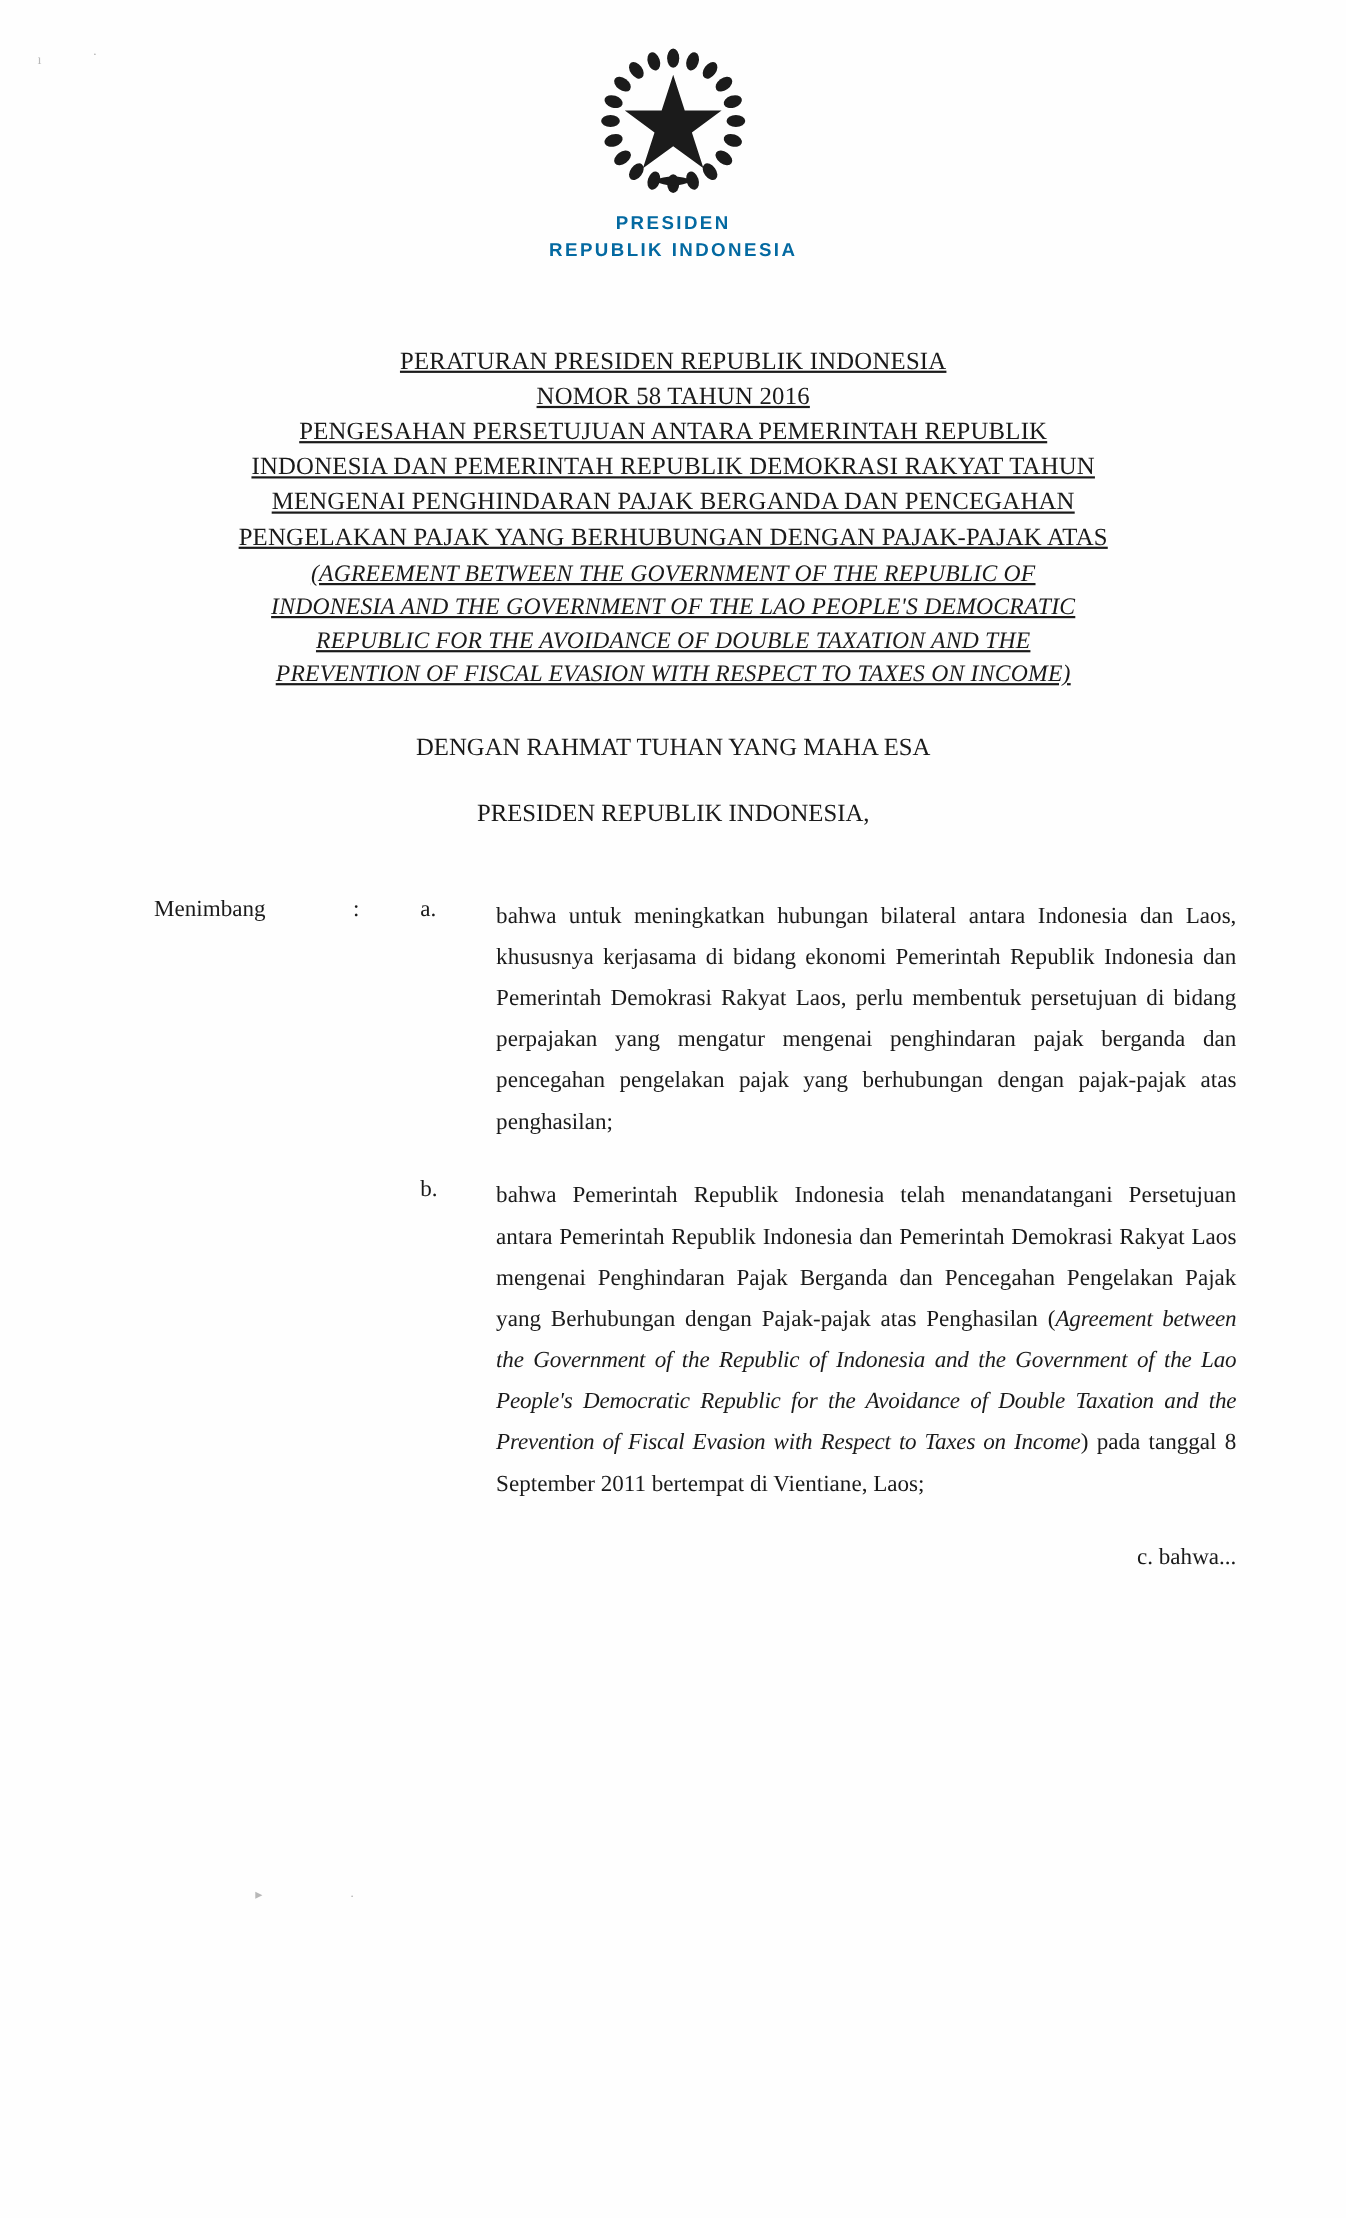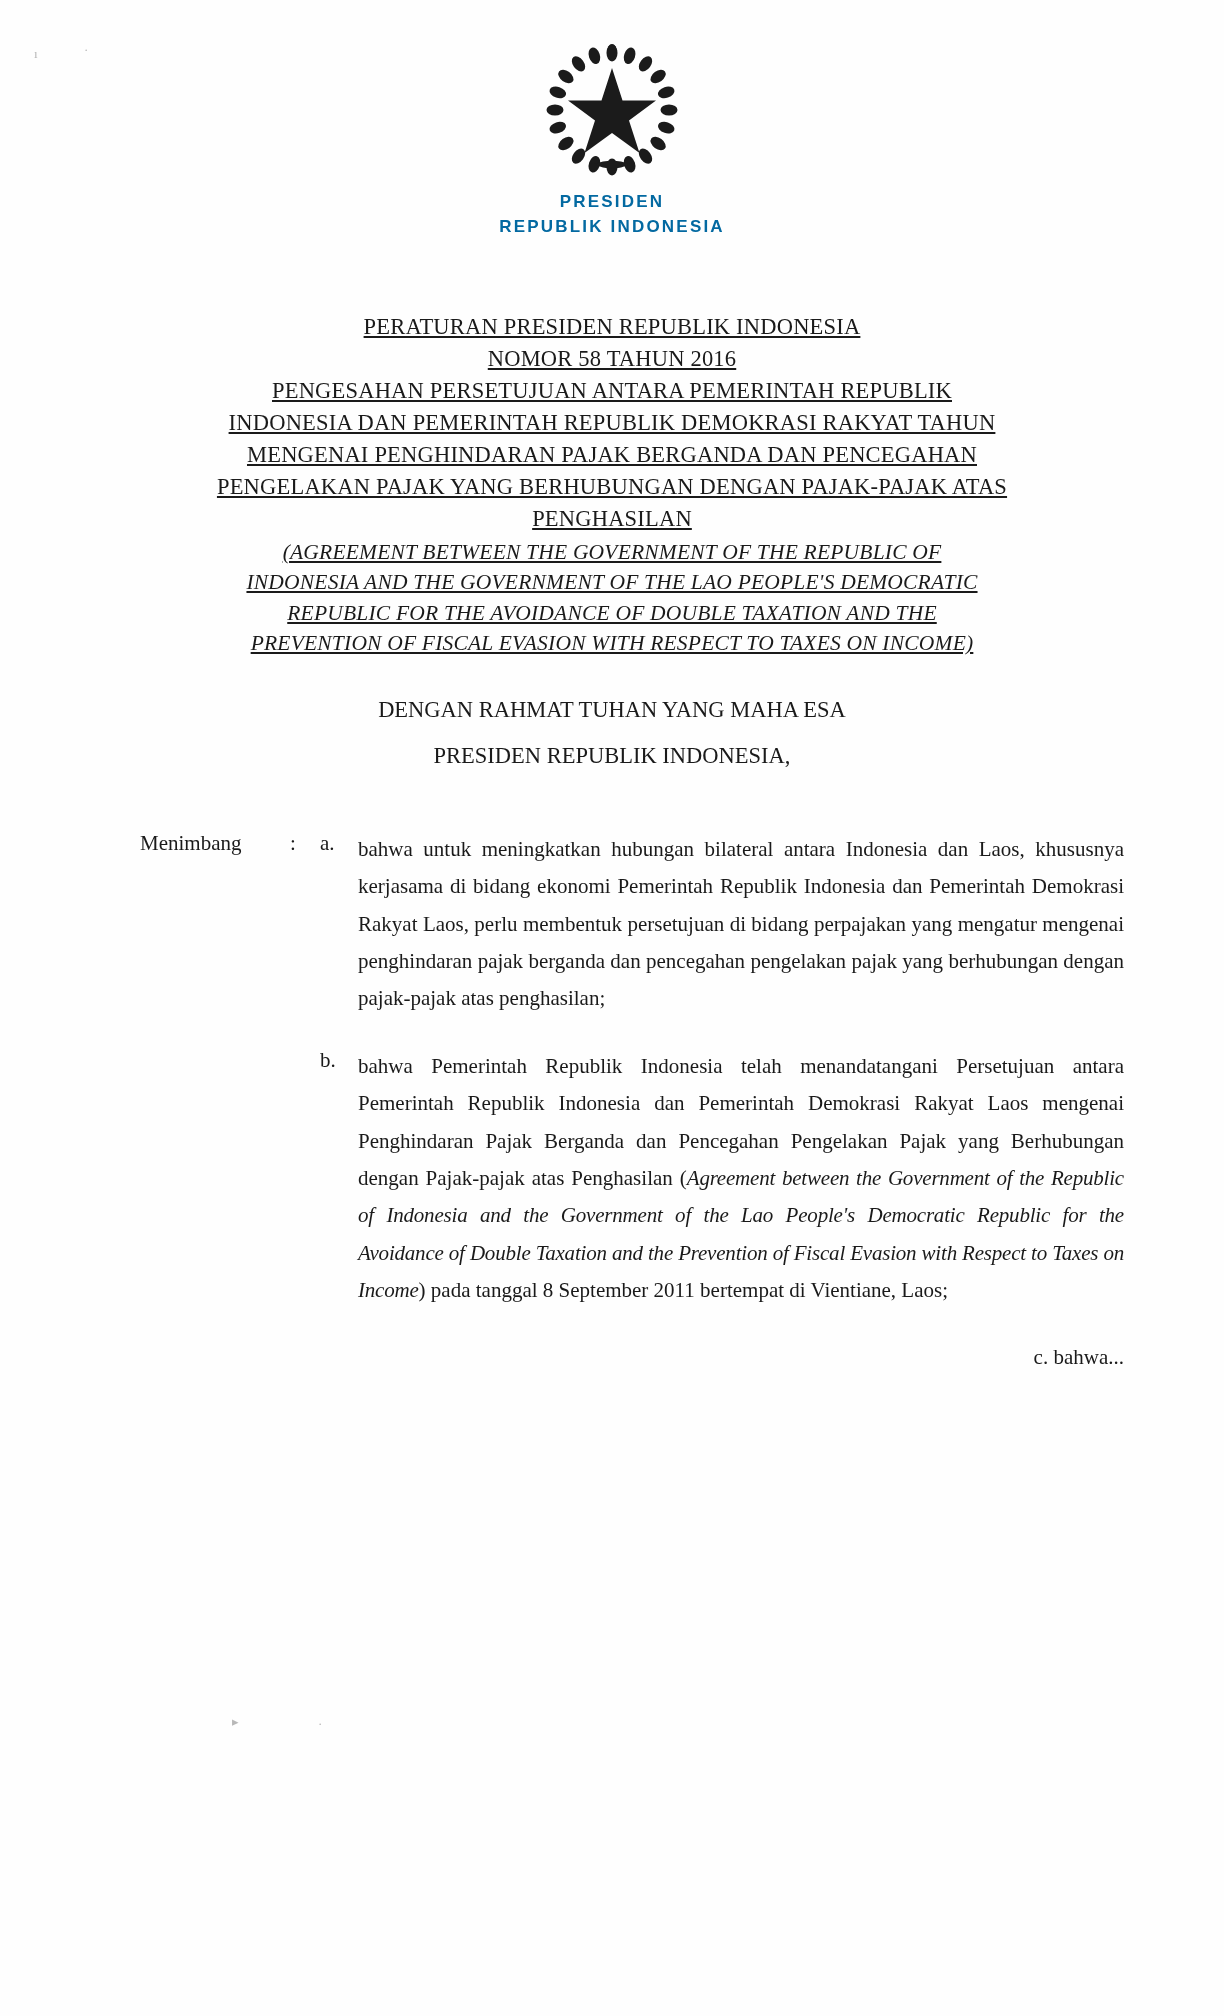--- a/index.html
+++ b/index.html
@@ -60,34 +60,35 @@
     font-size: 21.5px;
     line-height: 1.42;
     padding: 0 10px;
   }
   .rahmat {
     margin-top: 38px;
     text-align: center;
     font-size: 22.5px;
   }
   .presiden-ri {
-    margin-top: 20px;
+    margin-top: 34px;
     text-align: center;
     font-size: 22.5px;
   }
 
   
   .considerations {
     margin-top: 62px;
     padding: 0 100px 0 140px;
   }
   .cons-row {
     display: flex;
     align-items: flex-start;
     margin-bottom: 30px;
+    gap: 31px;
   }
   .cons-label {
     width: 150px;
     flex: 0 0 150px;
     font-size: 21px;
   }
   .cons-colon {
     width: 30px;
     flex: 0 0 30px;
     font-size: 21px;
@@ -184,21 +185,20 @@
     <div>REPUBLIK INDONESIA</div>
   </div>
 
   <div class="title-block">
     <div class="line">PERATURAN PRESIDEN REPUBLIK INDONESIA</div>
     <div class="line">NOMOR 58 TAHUN 2016</div>
     <div class="line">PENGESAHAN PERSETUJUAN ANTARA PEMERINTAH REPUBLIK</div>
     <div class="line">INDONESIA DAN PEMERINTAH REPUBLIK DEMOKRASI RAKYAT TAHUN</div>
     <div class="line">MENGENAI PENGHINDARAN PAJAK BERGANDA DAN PENCEGAHAN</div>
     <div class="line">PENGELAKAN PAJAK YANG BERHUBUNGAN DENGAN PAJAK-PAJAK ATAS</div>
-    <div class="line">PENGHASILAN</div>
 
     <div class="title-en">
       <div class="line">(AGREEMENT BETWEEN THE GOVERNMENT OF THE REPUBLIC OF</div>
       <div class="line">INDONESIA AND THE GOVERNMENT OF THE LAO PEOPLE'S DEMOCRATIC</div>
       <div class="line">REPUBLIC FOR THE AVOIDANCE OF DOUBLE TAXATION AND THE</div>
       <div class="line">PREVENTION OF FISCAL EVASION WITH RESPECT TO TAXES ON INCOME)</div>
     </div>
   </div>
 
   <div class="rahmat">DENGAN RAHMAT TUHAN YANG MAHA ESA</div>

